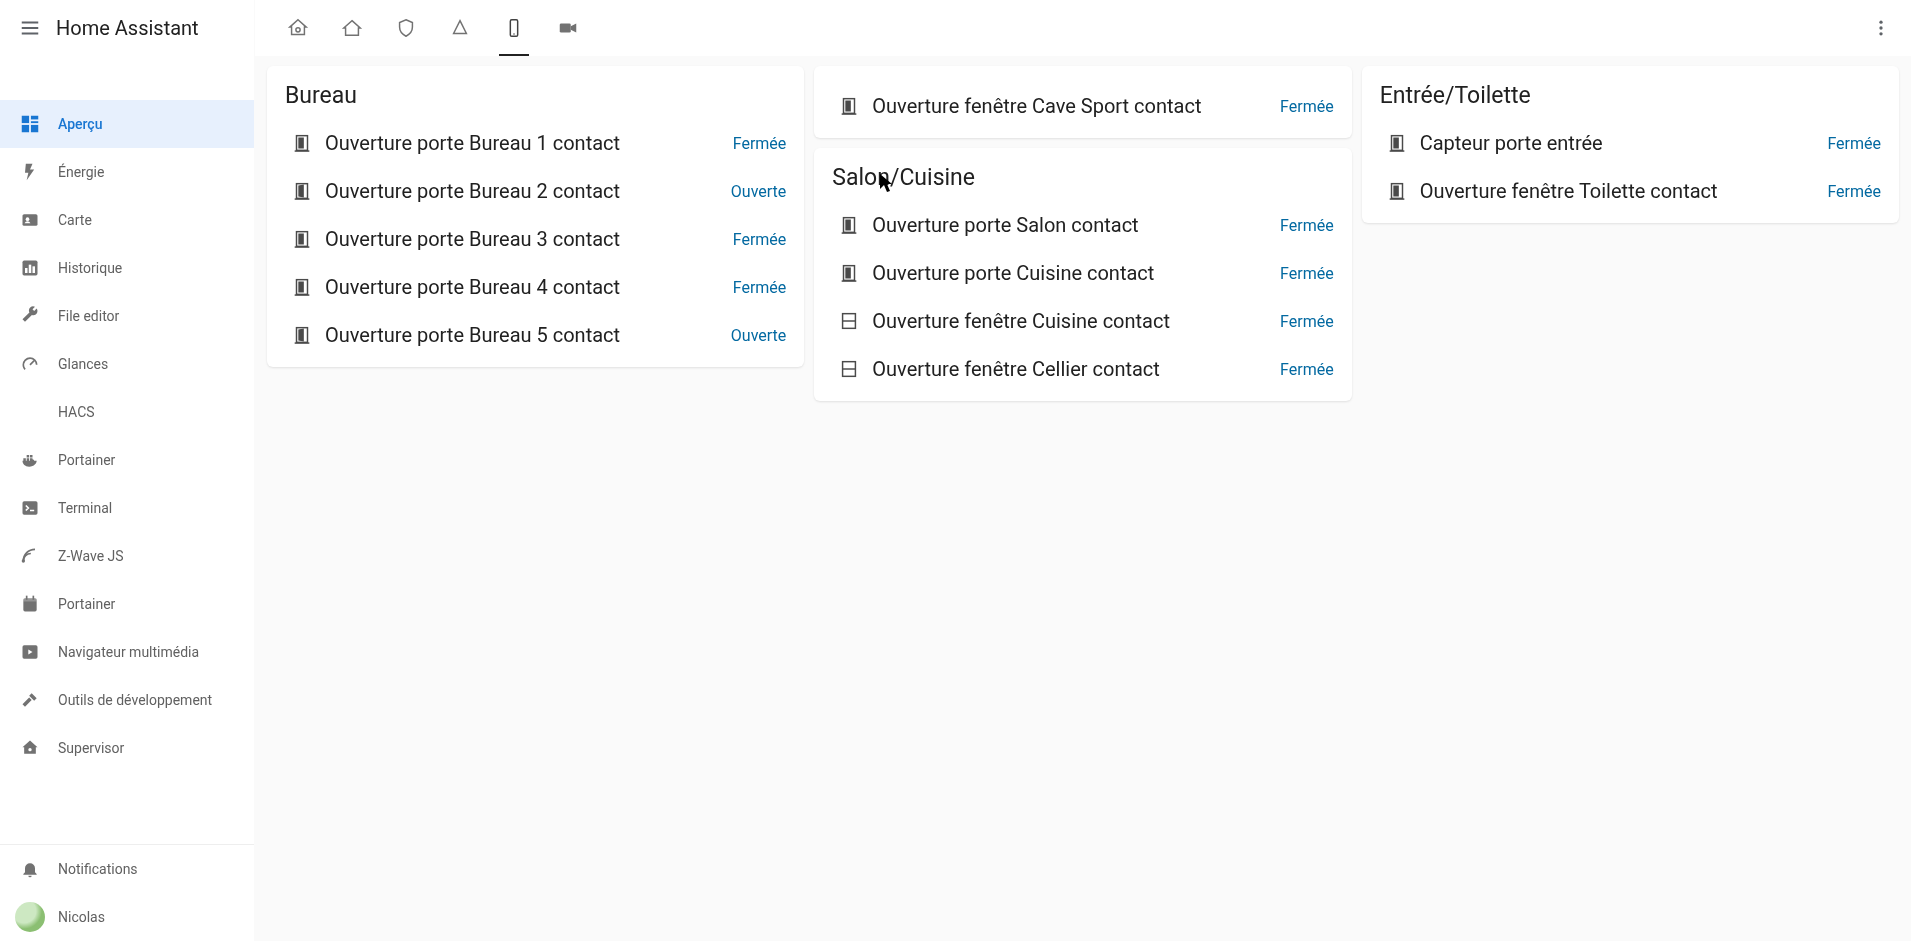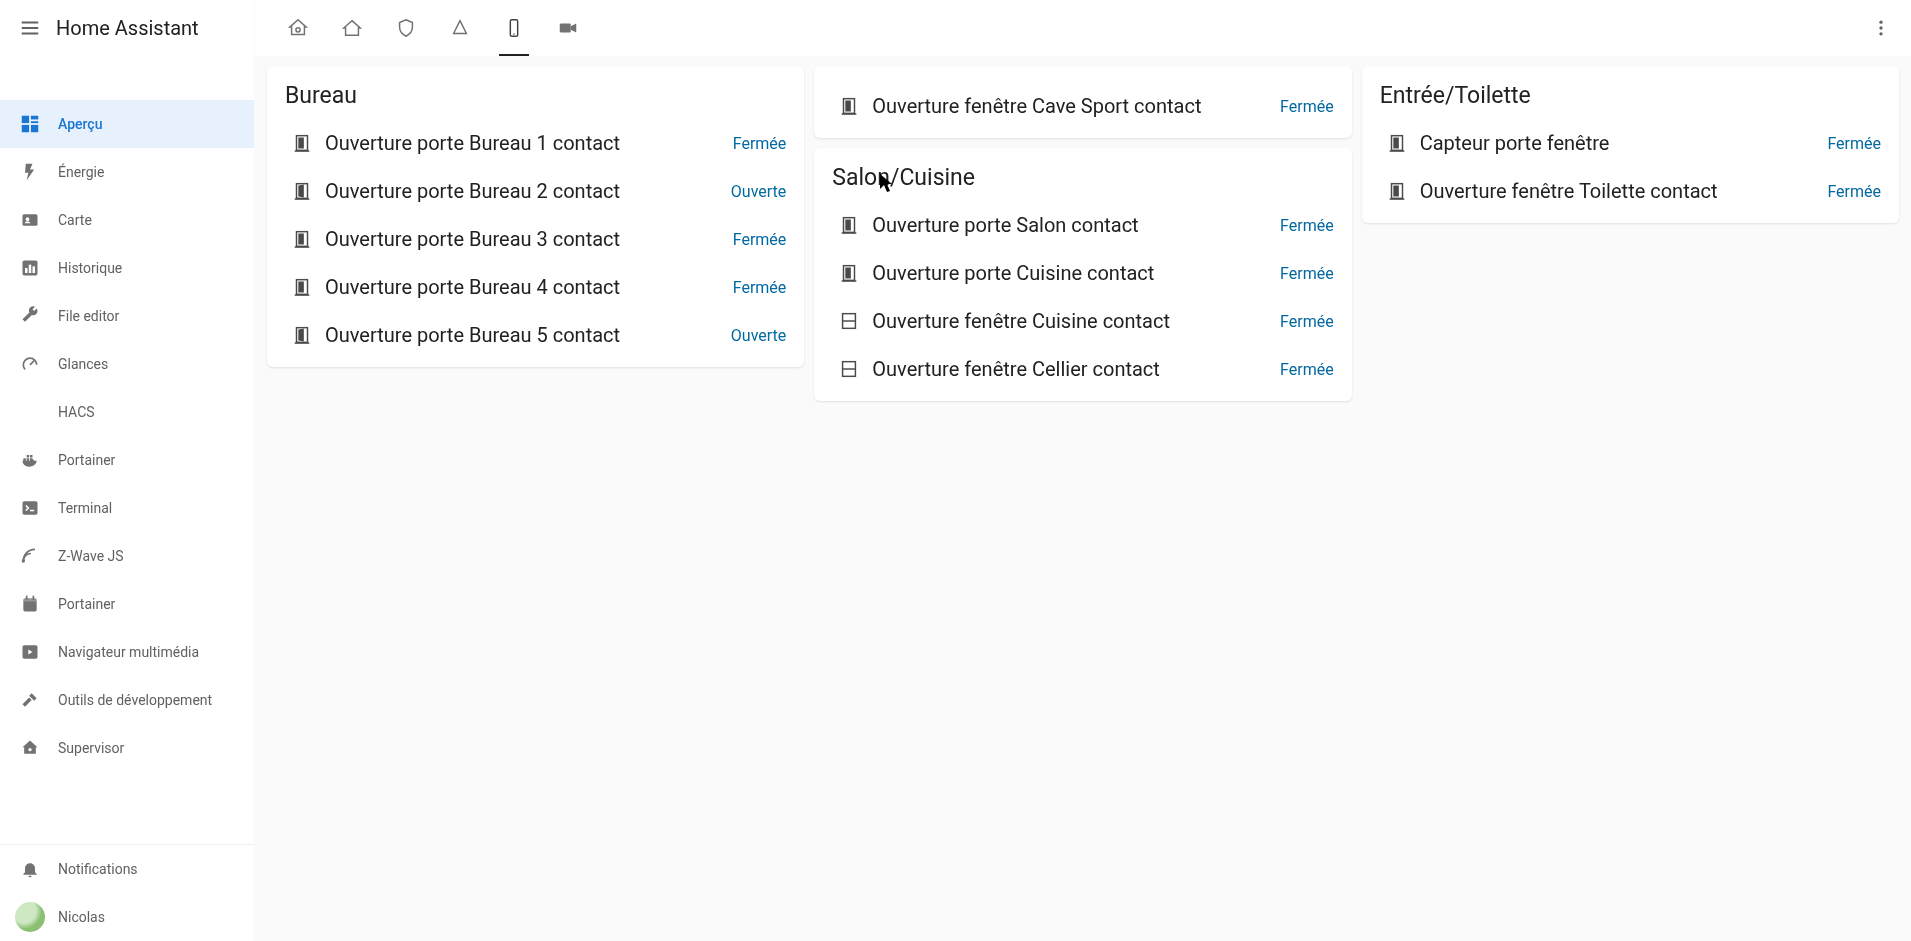--- a/index.html
+++ b/index.html
@@ -603,21 +603,21 @@
 
       <div class="col">
         <div class="card">
           <div class="card-title">Entrée/Toilette</div>
           <div class="row">
             <span class="ricon">
                 <svg width="22" height="22" viewBox="0 0 24 24">
                   <use href="#i-door"></use>
                 </svg>
               </span>
-            <span class="rlabel">Capteur porte fenêtre</span>
+            <span class="rlabel">Capteur porte entrée</span>
             <span class="rstate">Fermée</span>
           </div>
           <div class="row">
             <span class="ricon">
                 <svg width="22" height="22" viewBox="0 0 24 24">
                   <use href="#i-door"></use>
                 </svg>
               </span>
             <span class="rlabel">Ouverture fenêtre Toilette contact</span>
             <span class="rstate">Fermée</span>

